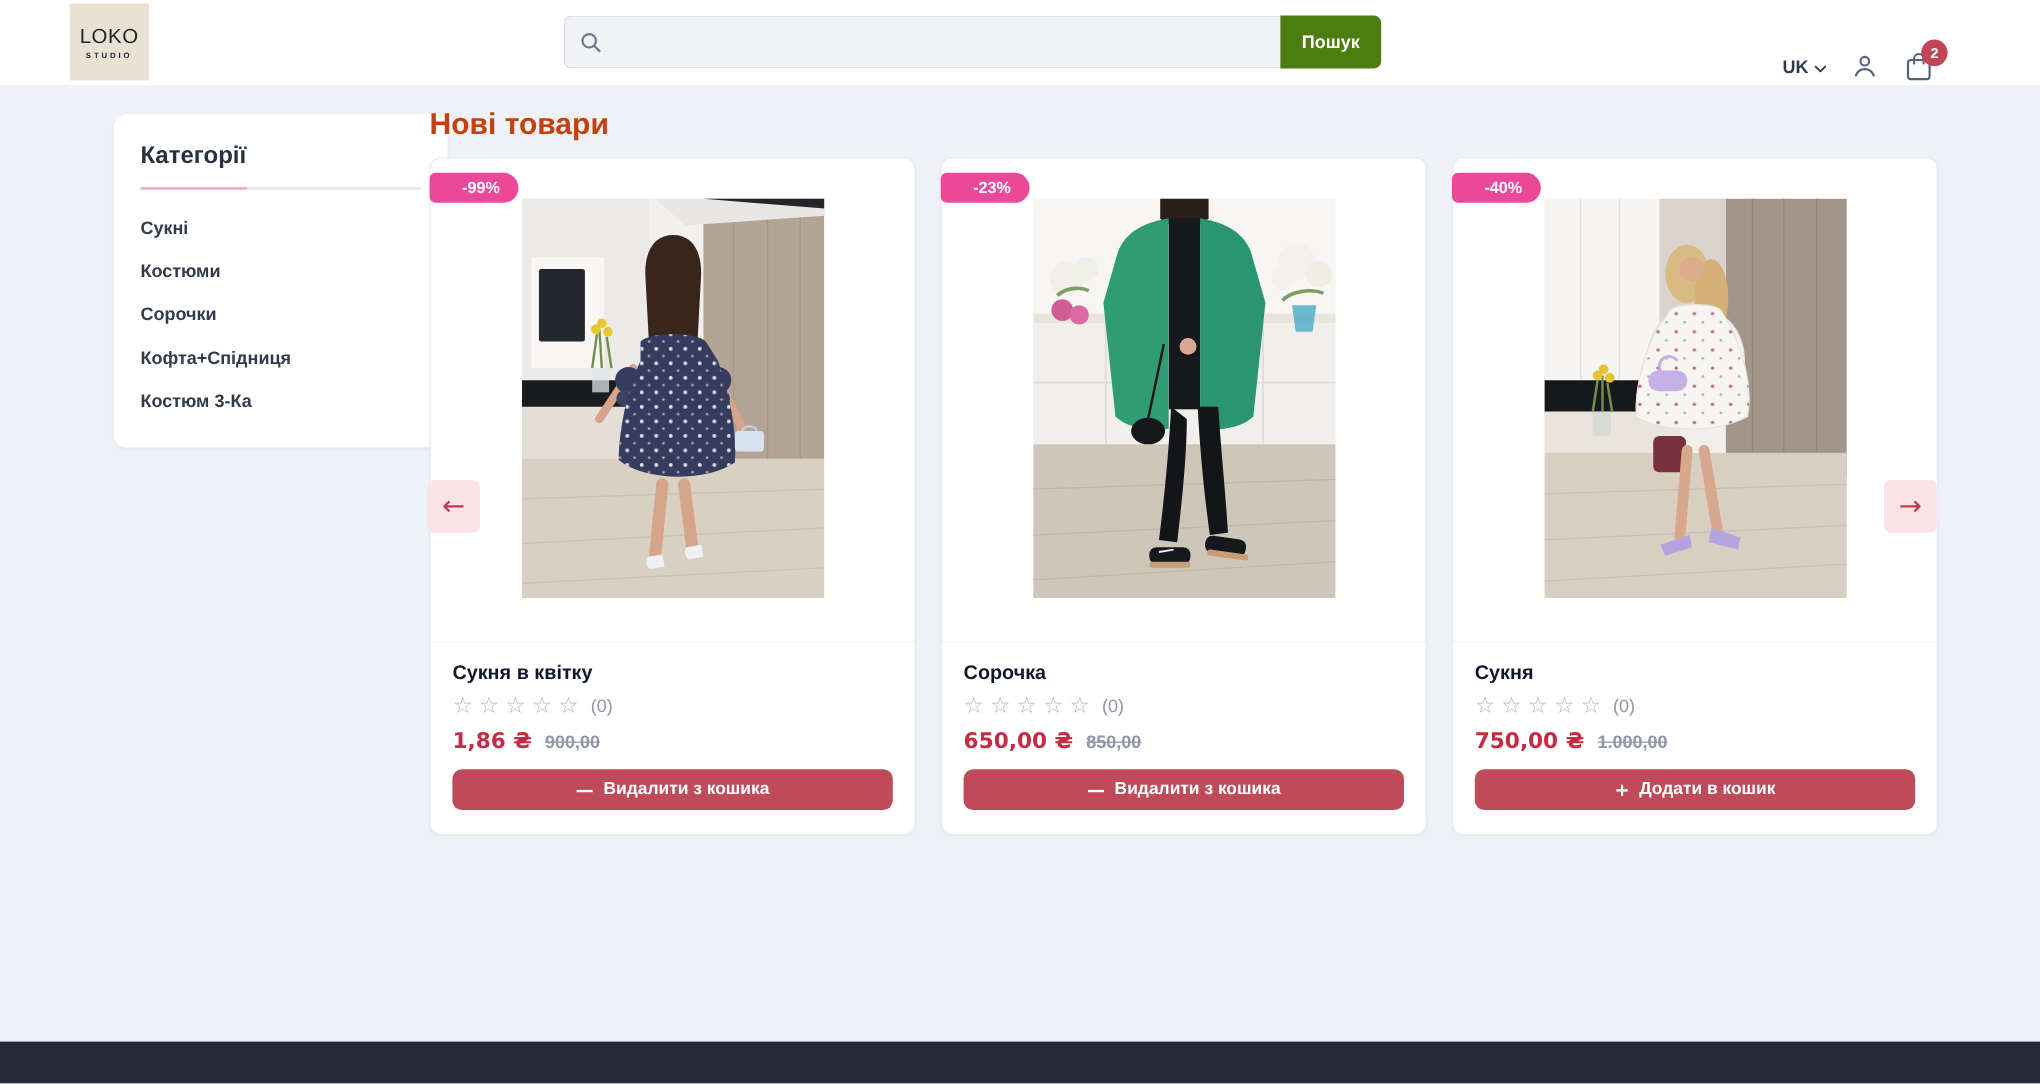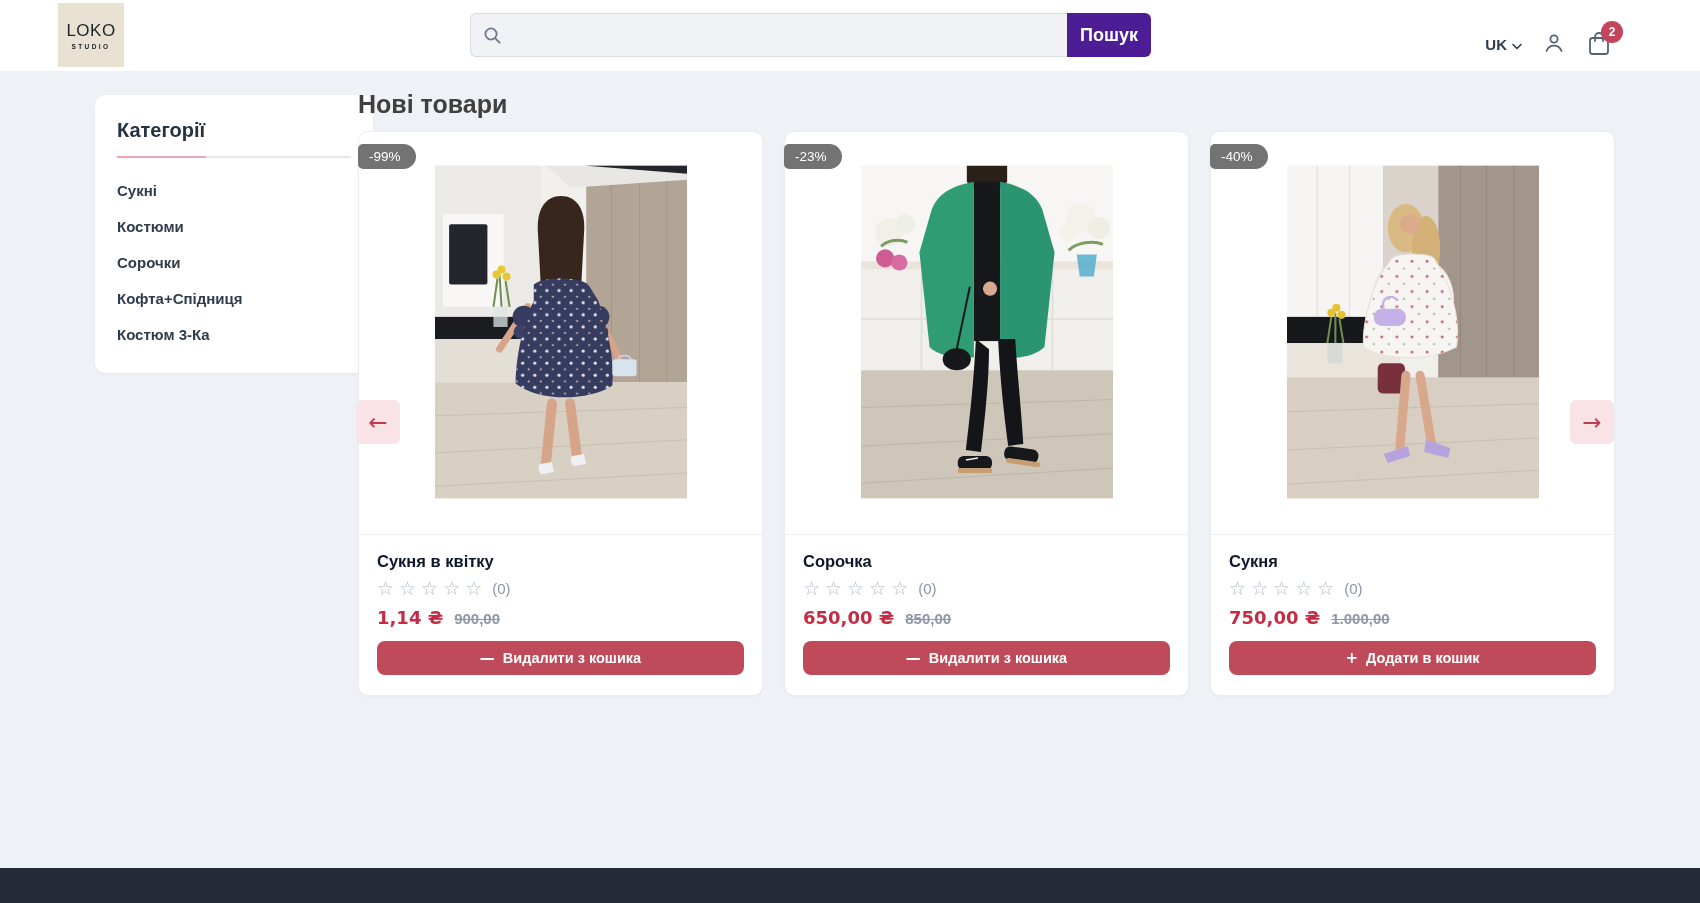--- a/index.html
+++ b/index.html
@@ -10,47 +10,47 @@
   .hdr{position:absolute;left:0;top:0;width:1700px;height:71px;background:#ffffff;}
   .logo{position:absolute;left:58px;top:3px;width:66px;height:64px;background:#e9e2d2;
         display:flex;flex-direction:column;align-items:center;justify-content:center;cursor:pointer;}
   .logo .l1{font-size:17px;font-weight:400;letter-spacing:.5px;color:#20262e;}
   .logo .l2{font-size:6.5px;font-weight:700;letter-spacing:2.4px;color:#20262e;margin-top:2px;}
 
   .search-wrap{position:absolute;left:470px;top:13px;height:44px;display:flex;}
   .search-input{box-sizing:border-box;width:597px;height:44px;background:#f0f2f5;border:1px solid #d8dce2;
         border-right:none;border-radius:6px 0 0 6px;padding:0 14px 0 40px;font-size:15px;color:#2c3845;outline:none;}
   .search-ico{position:absolute;left:13px;top:13px;pointer-events:none;}
-  .search-btn{width:84px;height:44px;background:#4c1d95;border:none;border-radius:0 6px 6px 0;
-        color:#fff;font-weight:700;font-size:18px;cursor:pointer;font-family:inherit;}
-
-  .hdr-right{position:absolute;right:88px;top:0;height:89px;display:flex;align-items:center;gap:20px;}
+  .search-btn{width:84px;height:44px;background:#4d7c0f;border:none;border-radius:0 6px 6px 0;
+        color:#fff;font-weight:700;font-size:15px;cursor:pointer;font-family:inherit;}
+
+  .hdr-right{position:absolute;right:88px;top:12px;height:89px;display:flex;align-items:center;gap:20px;}
   .lang{display:flex;align-items:center;gap:5px;font-size:15px;font-weight:600;color:#2f3b4c;cursor:pointer;}
   .icon-btn{position:relative;display:flex;align-items:center;justify-content:center;cursor:pointer;background:none;border:none;padding:0;}
   .cart-badge{position:absolute;top:-9px;right:-11px;width:22px;height:22px;border-radius:50%;
         background:#c2455a;color:#fff;font-size:12px;font-weight:700;display:flex;align-items:center;justify-content:center;}
 
   
   .sidebar{position:absolute;left:60px;top:95px;width:278px;box-sizing:border-box;background:#fff;border-radius:10px;
         box-shadow:0 1px 3px rgba(40,50,70,.06);padding:24px 22px 26px 22px;margin-left:35px;}
   .cat-title{font-size:20px;font-weight:800;color:#273240;}
   .cat-underline{height:2px;margin-top:14px;background:linear-gradient(to right,#f0a6b0 0,#f0a6b0 38%,#e4e7ec 38%,#e4e7ec 100%);}
   .cat-list{margin-top:24px;}
   .cat-item{font-size:15px;font-weight:700;color:#303c4c;margin-bottom:19px;cursor:pointer;}
   .cat-item:last-child{margin-bottom:4px;}
 
   
-  .page-title{position:absolute;left:358px;top:90px;font-size:25px;font-weight:800;color:#404040;}
+  .page-title{position:absolute;left:358px;top:90px;font-size:25px;font-weight:800;color:#c2410c;}
   .cards{position:absolute;left:358px;top:131px;display:flex;gap:21px;}
   .card{width:405px;height:565px;background:#fff;border:1px solid #e9ecf0;border-radius:10px;
         box-sizing:border-box;box-shadow:0 1px 2px rgba(40,50,70,.04);position:relative;}
   .media{position:relative;height:402px;border-bottom:1px solid #edeff3;display:flex;justify-content:center;}
   .media svg{margin-top:32px;}
-  .badge{position:absolute;top:12px;left:-1px;background:#737373;color:#fff;font-size:13.5px;font-weight:400;
-        padding:5px 15px 5px 11px;border-radius:6px 15px 15px 6px;}
+  .badge{position:absolute;top:12px;left:-1px;background:#ec4899;color:#fff;font-size:13.5px;font-weight:700;
+        padding:5px 15px 5px 27px;border-radius:6px 15px 15px 6px;}
   .info{padding:17px 18px 0 18px;}
   .p-title{font-size:16.5px;font-weight:700;color:#0f172a;cursor:pointer;}
   .stars{display:flex;align-items:center;margin-top:8px;}
   .star{font-family:"DejaVu Sans",sans-serif;font-size:19px;color:#b2b9c5;margin-right:5px;line-height:1;}
   .rcount{font-size:15px;color:#8d95a6;margin-left:5px;}
   .prices{display:flex;align-items:baseline;gap:11px;margin-top:9px;}
   .price-now{font-size:18px;font-weight:800;color:#c52c44;font-family:"DejaVu Sans","Liberation Sans",sans-serif;}
   .price-old{font-size:15px;font-weight:700;color:#8e96a8;text-decoration:line-through;}
   .card-btn{margin-top:13px;width:100%;height:34px;background:#bf4a59;border:none;border-radius:8px;color:#fff;
         font-weight:700;font-size:14.5px;cursor:pointer;display:flex;align-items:center;justify-content:center;gap:8px;font-family:inherit;}
@@ -188,21 +188,21 @@
         <div class="p-title">Сукня в квітку</div>
         <div class="stars">
           <span class="star">☆</span>
           <span class="star">☆</span>
           <span class="star">☆</span>
           <span class="star">☆</span>
           <span class="star">☆</span>
           <span class="rcount">(0)</span>
         </div>
         <div class="prices">
-          <span class="price-now"><span>1,14</span> <span>₴</span></span>
+          <span class="price-now"><span>1,86</span> <span>₴</span></span>
           <span class="price-old">900,00</span>
         </div>
         <button class="card-btn">
           <span class="btn-ico">—</span>
           <span>Видалити з кошика</span>
         </button>
       </div>
     </div>
 
     <div class="card">

